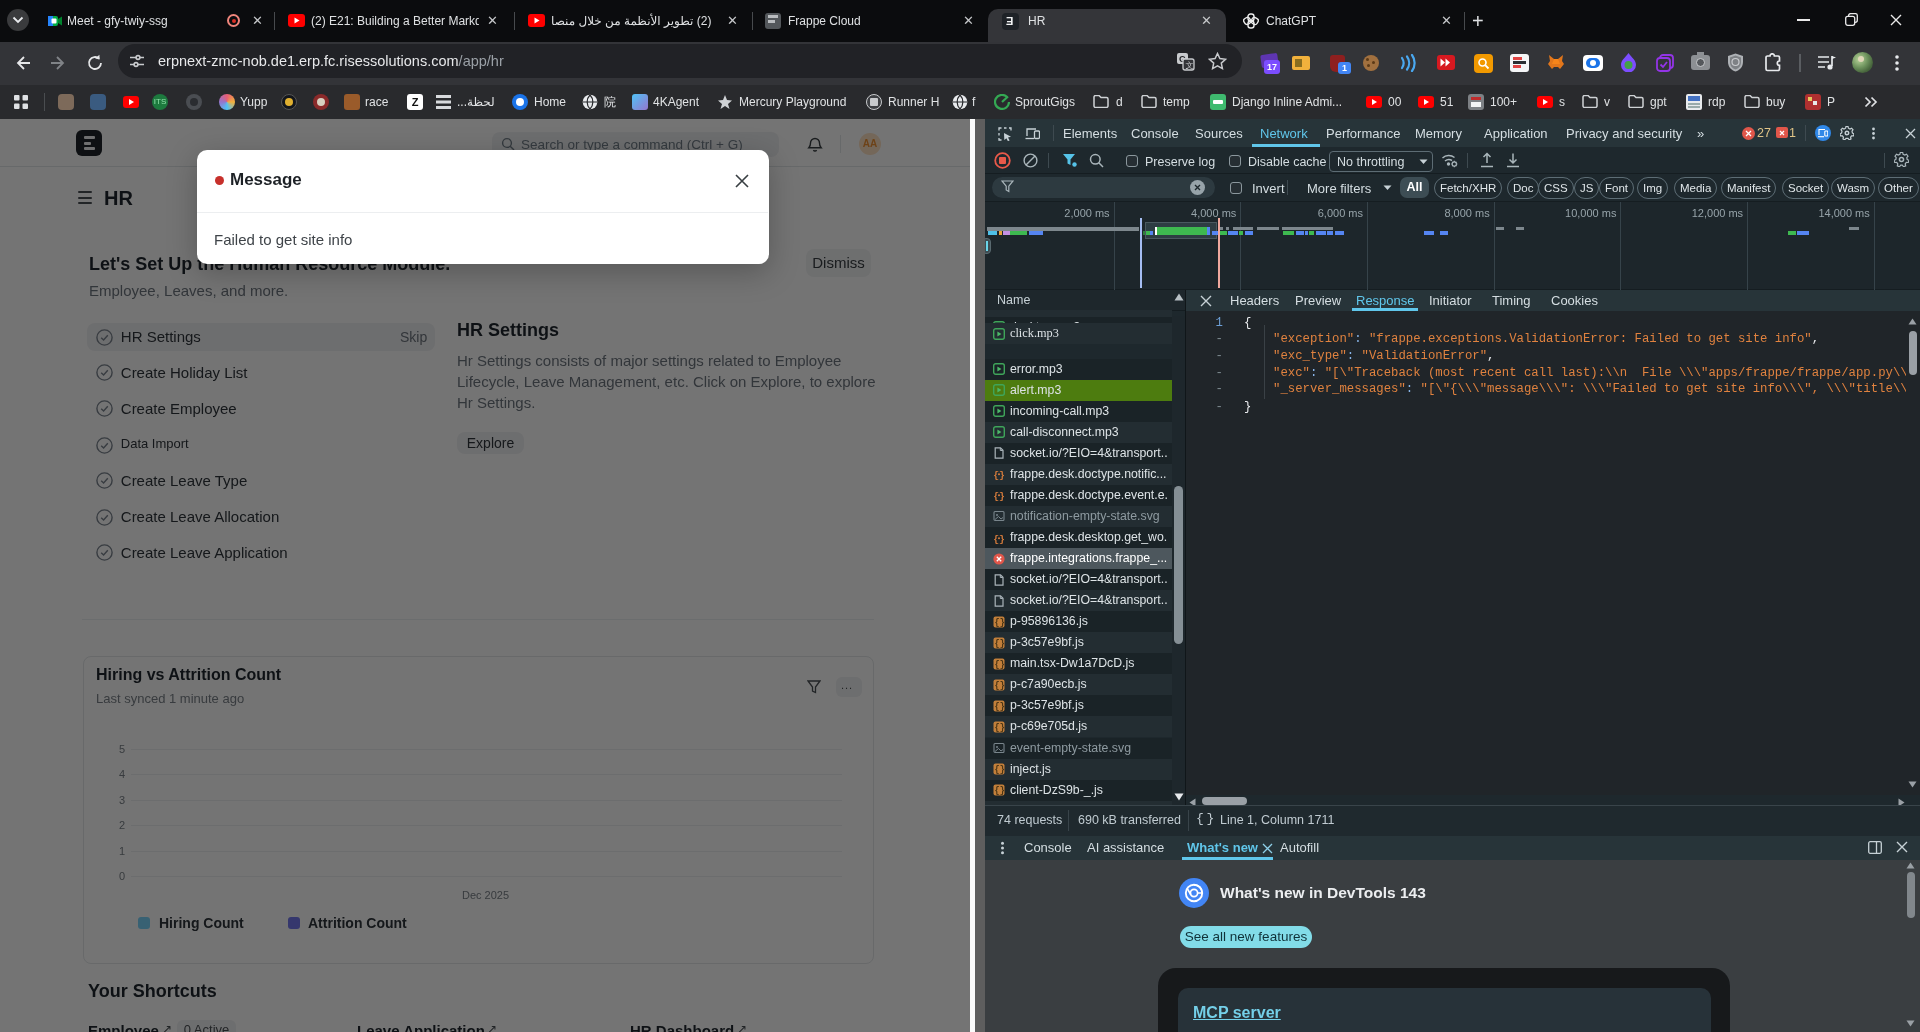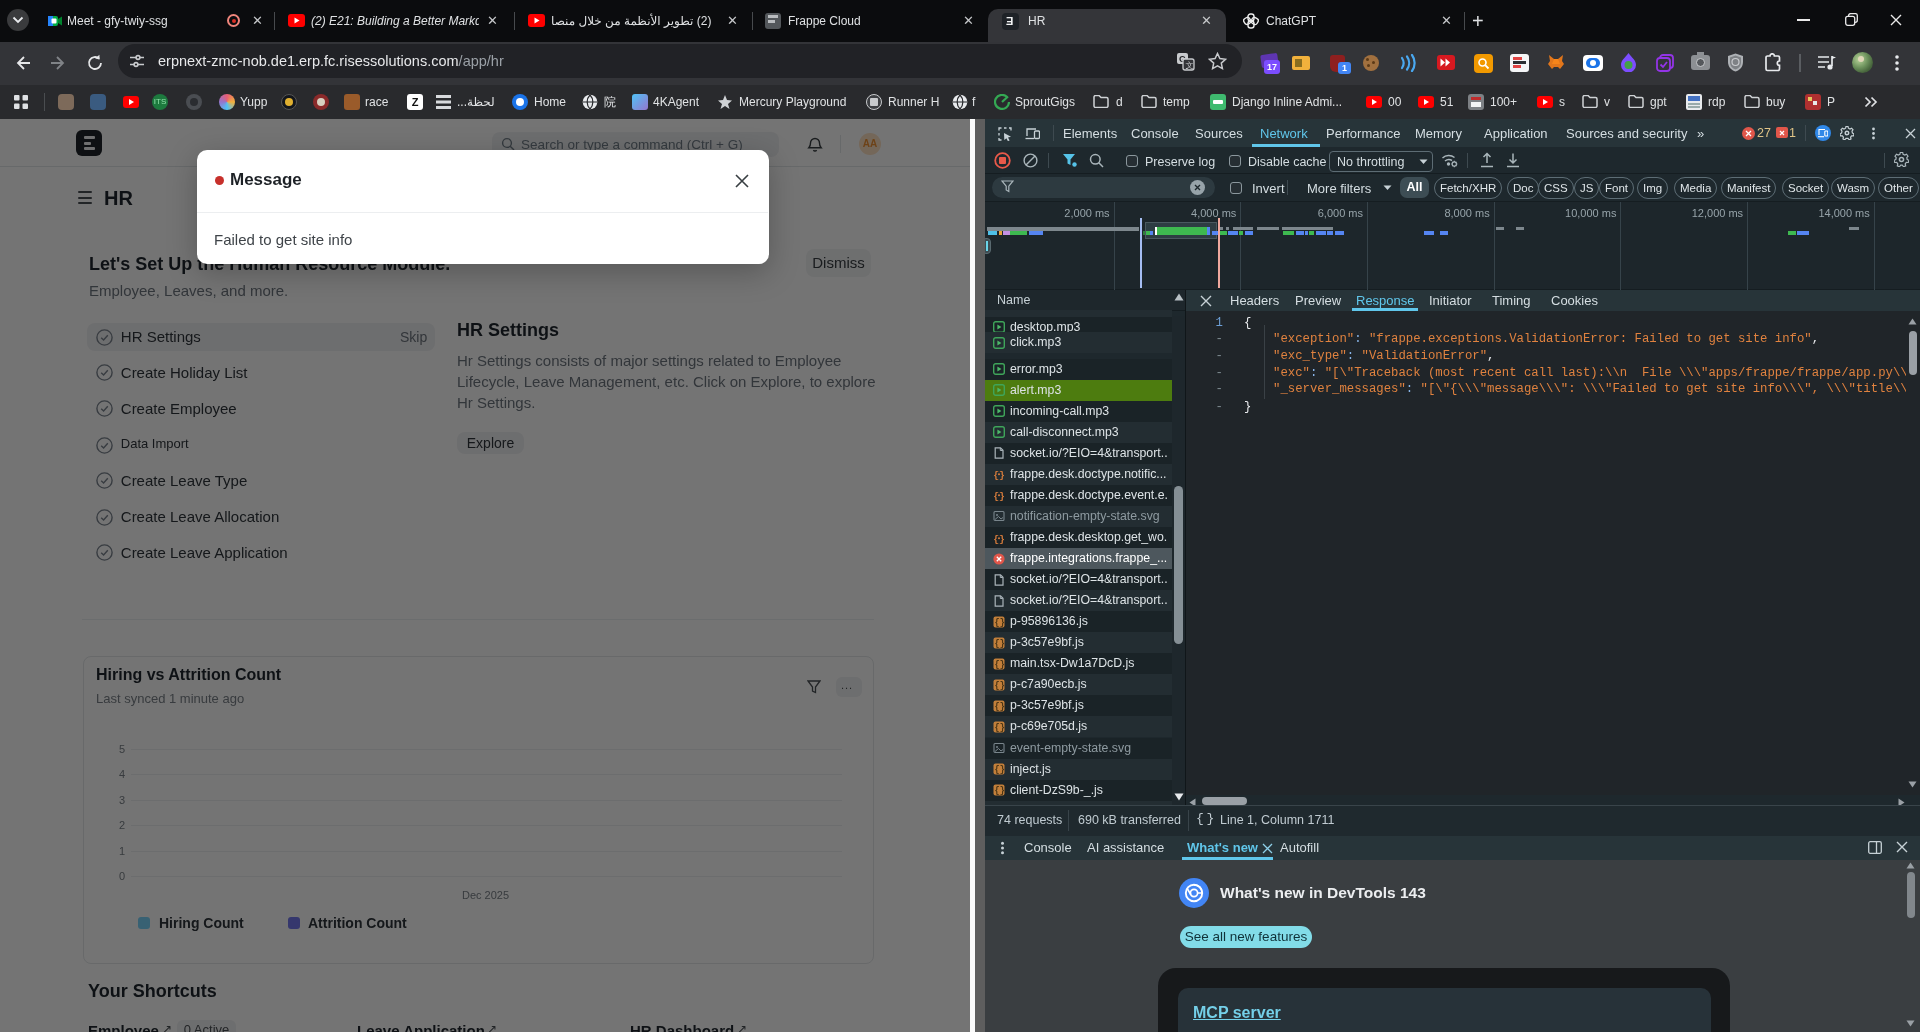--- a/index.html
+++ b/index.html
@@ -51,21 +51,21 @@
   <div class="a tabtxt" style="left:67px;top:0;width:150px;">Meet - gfy-twiy-ssg</div>
   <div class="a" style="left:227px;top:14px;width:13px;height:13px;border-radius:7px;border:2px solid #f0867c;"></div>
   <div class="a" style="left:231.5px;top:18.5px;width:4px;height:4px;border-radius:2px;background:#d93025;"></div>
   <div class="a tclose" style="left:252px;">✕</div>
   <div class="a tsep" style="left:274px;"></div>
 
   <svg class="a" style="left:288px;top:14px;" width="17" height="13" viewBox="0 0 17 13">
       <rect width="17" height="13" rx="3" fill="#f00"></rect>
       <path d="M6.5 3.5 L11.5 6.5 L6.5 9.5 Z" fill="#fff"></path>
     </svg>
-  <div class="a tabtxt" style="left:311px;top:0;width:168px;font-style:italic;">(2) E21: Building a Better Markd</div>
+  <div class="a tabtxt" style="left:311px;top:0;width:168px;">(2) E21: Building a Better Markd</div>
   <div class="a tclose" style="left:487px;">✕</div>
   <div class="a tsep" style="left:514px;"></div>
 
   <svg class="a" style="left:528px;top:14px;" width="17" height="13" viewBox="0 0 17 13">
       <rect width="17" height="13" rx="3" fill="#f00"></rect>
       <path d="M6.5 3.5 L11.5 6.5 L6.5 9.5 Z" fill="#fff"></path>
     </svg>
   <div class="a tabtxt" style="left:551px;top:0;width:166px;">‫(2) تطوير الأنظمة من خلال منصا‬</div>
   <div class="a tclose" style="left:727px;">✕</div>
   <div class="a tsep" style="left:752px;"></div>
@@ -469,21 +469,21 @@
     </svg>
   <div class="a" style="left:68px;top:6px;width:1px;height:16px;background:#3e4a50;"></div>
   <div class="a dt-txt" style="left:78px;top:7px;">Elements</div>
   <div class="a dt-txt" style="left:146px;top:7px;">Console</div>
   <div class="a dt-txt" style="left:210px;top:7px;">Sources</div>
   <div class="a dt-txt cyan" style="left:275px;top:7px;">Network</div>
   <div class="a" style="left:267px;top:25px;width:68px;height:3px;background:#60c6ea;"></div>
   <div class="a dt-txt" style="left:341px;top:7px;">Performance</div>
   <div class="a dt-txt" style="left:430px;top:7px;">Memory</div>
   <div class="a dt-txt" style="left:499px;top:7px;">Application</div>
-  <div class="a dt-txt" style="left:581px;top:7px;">Sources and security</div>
+  <div class="a dt-txt" style="left:581px;top:7px;">Privacy and security</div>
   <div class="a dt-txt" style="left:712px;top:7px;">»</div>
   <div class="a" style="left:757px;top:8px;width:13px;height:13px;border-radius:7px;background:#e0564a;"></div>
   <svg class="a" style="left:760px;top:11px;" width="7" height="7" viewBox="0 0 7 7">
       <path d="M1 1 L6 6 M6 1 L1 6" stroke="#fff" stroke-width="1.3"></path>
     </svg>
   <div class="a" style="left:772px;top:7px;font-size:12.5px;color:#dfc387;">27</div>
   <div class="a" style="left:791px;top:8px;width:12px;height:11px;border-radius:2px;background:#e0564a;"></div>
   <svg class="a" style="left:794px;top:11px;" width="6" height="6" viewBox="0 0 6 6">
       <path d="M1 1 L5 5 M5 1 L1 5" stroke="#fff" stroke-width="1.2"></path>
     </svg>
@@ -671,21 +671,21 @@
   <div class="a" style="left:0;top:191px;width:187px;height:6.5px;background:#232d32;"></div>
   <div class="a row" style="top:197.5px;background:#1a2327;">
       <div style="position:absolute;left:8px;top:4.5px;width:12px;height:12px;">
         <svg class="rico" viewBox="0 0 12 12">
           <rect x="0.7" y="0.7" width="10.6" height="10.6" rx="2" stroke="#3fa55a" stroke-width="1.4" fill="none"></rect>
           <path d="M4.4 3.6 L8.4 6 L4.4 8.4 Z" fill="#4cb868"></path>
         </svg>
       </div>
       <div class="rname" style="color:#dde3e6;">desktop.mp3</div>
     </div>
-  <div class="a row" style="top:213px;background:#232d32;">
+  <div class="a row" style="top:204px;background:#232d32;font-family:Liberation Serif, serif;">
       <div style="position:absolute;left:8px;top:4.5px;width:12px;height:12px;">
         <svg class="rico" viewBox="0 0 12 12">
           <rect x="0.7" y="0.7" width="10.6" height="10.6" rx="2" stroke="#3fa55a" stroke-width="1.4" fill="none"></rect>
           <path d="M4.4 3.6 L8.4 6 L4.4 8.4 Z" fill="#4cb868"></path>
         </svg>
       </div>
       <div class="rname" style="color:#dde3e6;">click.mp3</div>
     </div>
   <div class="a row" style="top:239.60000000000002px;background:#1a2327;">
       <div style="position:absolute;left:8px;top:4.5px;width:12px;height:12px;">

